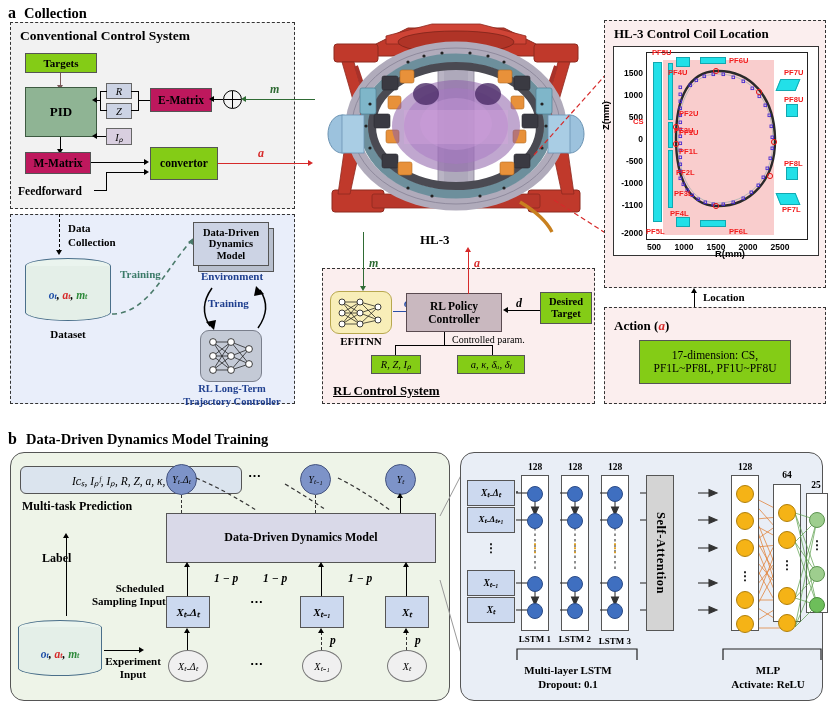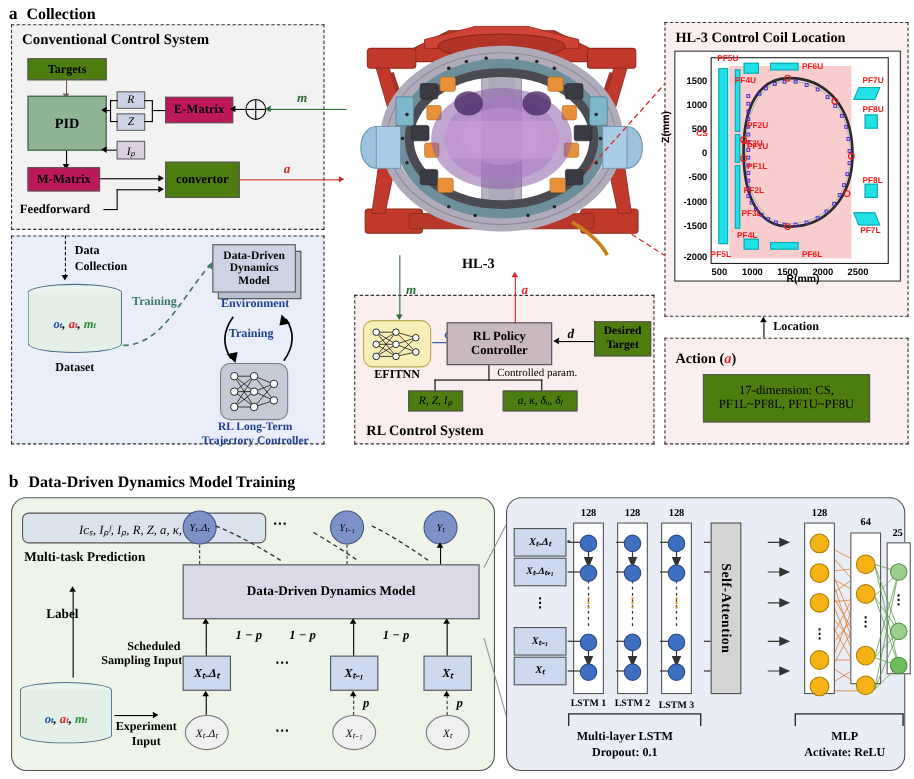--- a/index.html
+++ b/index.html
@@ -25,21 +25,21 @@
   .ccs-box  { background:#f2f2f2; }
   .dd-box   { background:#e9eefa; }
   .rl-box   { background:#fbeeee; }
   .coil-box { background:#fbeeee; }
   .act-box  { background:#fbeeee; }
 
   .section-head { font-weight:bold; font-size:13px; }
 
   
   .nbox {
-    border:1.2px solid #555; background:#4d7c0f;
+    border:1.2px solid #555; background:#84cc16;
     display:flex; align-items:center; justify-content:center;
     text-align:center; font-weight:bold; font-size:11px;
     line-height:1.1;
   }
   .nbox.white { background:#be185d; }
   .nbox.green { background:#8fb494; border-color:#3d5a41; }
   .nbox.lav   { background:#d9d9e8; }
   .nbox.mauve { background:#c9b8bf; border:1.4px solid #5a4a50; }
   .nbox.lightblue { background:#ccd9ef; }
 
@@ -333,21 +333,21 @@
   <path d="M208 184 C 228 196, 236 206, 240 214" stroke="#c8801f" stroke-width="3.4" fill="none"></path>
 </svg>
 <div class="abs bold" style="left:420px; top:232px; font-size:13px;">HL-3</div>
 
 <svg class="abs" style="left:530px; top:45px; width:95px; height:210px;">
   <line x1="4" y1="110" x2="88" y2="16" stroke="#d62a2a" stroke-width="1.2" stroke-dasharray="5,3"></line>
   <line x1="24" y1="155" x2="88" y2="196" stroke="#d62a2a" stroke-width="1.2" stroke-dasharray="5,3"></line>
 </svg>
 
 <div class="abs dashbox rl-box" style="left:322px; top:268px; width:273px; height:136px;"></div>
-<div class="abs section-head" style="left:333px; top:383px;">RL Control System</div>
+<div class="abs section-head" style="left:333px; top:383px;text-decoration:underline;">RL Control System</div>
 
 <div class="abs ln v green" style="left:363px; top:232px; height:56px;"></div>
 <div class="abs arrowhead ah-d green" style="left:360px; top:286px;"></div>
 <div class="abs lbl green ital" style="left:369px; top:256px; font-size:12px;">m</div>
 
 <div class="abs" style="left:330px; top:291px; width:62px; height:43px; background:#f8eeb8; border:1.2px solid #b8a84f; border-radius:9px;"></div>
 <svg class="abs" style="left:333px; top:294px; width:56px; height:38px;">
   <g stroke="#111" stroke-width="0.7">
     <line x1="9" y1="8" x2="27" y2="8"></line>
       <line x1="9" y1="8" x2="27" y2="19"></line>
@@ -411,21 +411,21 @@
 <div class="abs" style="left:646px; top:52px; width:162px; height:188px; border:1.1px solid #222; background:#fff;"></div>
 
 <div class="abs plasma-reg" style="left:663px; top:60px; width:111px; height:175px;"></div>
 
 <div class="abs tick-lbl" style="left:619px; top:68px; width:24px; text-align:right;">1500</div>
 <div class="abs tick-lbl" style="left:619px; top:90px; width:24px; text-align:right;">1000</div>
 <div class="abs tick-lbl" style="left:619px; top:112px; width:24px; text-align:right;">500</div>
 <div class="abs tick-lbl" style="left:619px; top:134px; width:24px; text-align:right;">0</div>
 <div class="abs tick-lbl" style="left:615px; top:156px; width:28px; text-align:right;">-500</div>
 <div class="abs tick-lbl" style="left:615px; top:178px; width:28px; text-align:right;">-1000</div>
-<div class="abs tick-lbl" style="left:615px; top:200px; width:28px; text-align:right;">-1500</div>
+<div class="abs tick-lbl" style="left:615px; top:200px; width:28px; text-align:right;">-1100</div>
 <div class="abs tick-lbl" style="left:615px; top:228px; width:28px; text-align:right;">-2000</div>
 
 <div class="abs axis-title" style="left:600px; top:130px; transform:rotate(-90deg); transform-origin:left top; white-space:nowrap;">Z(mm)</div>
 
 <div class="abs tick-lbl" style="left:640px; top:242px; width:28px; text-align:center;">500</div>
 <div class="abs tick-lbl" style="left:670px; top:242px; width:28px; text-align:center;">1000</div>
 <div class="abs tick-lbl" style="left:702px; top:242px; width:28px; text-align:center;">1500</div>
 <div class="abs tick-lbl" style="left:734px; top:242px; width:28px; text-align:center;">2000</div>
 <div class="abs tick-lbl" style="left:766px; top:242px; width:28px; text-align:center;">2500</div>
 <div class="abs axis-title" style="left:680px; top:248px; width:100px; text-align:center;">R(mm)</div>

